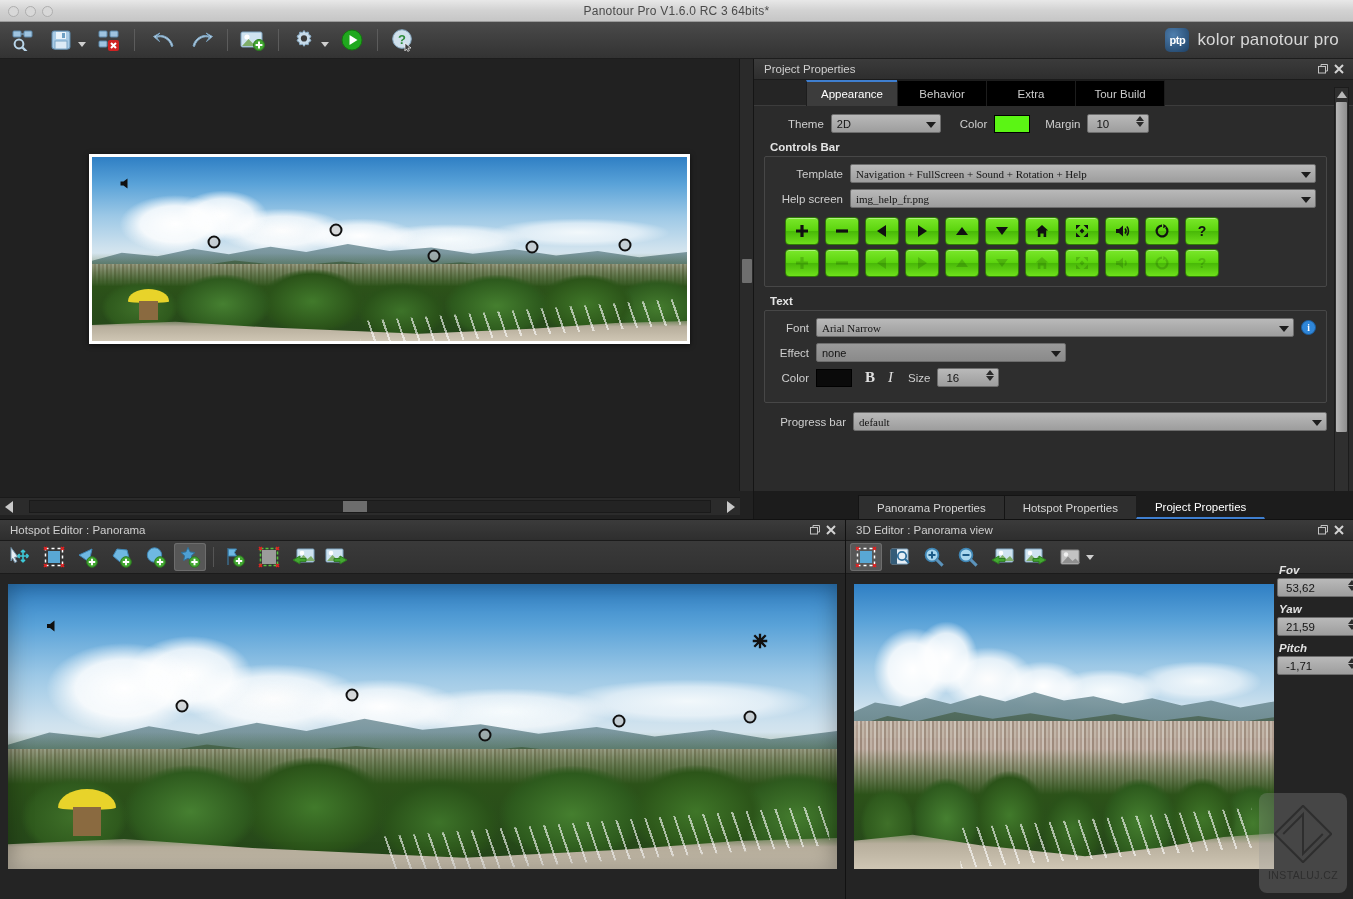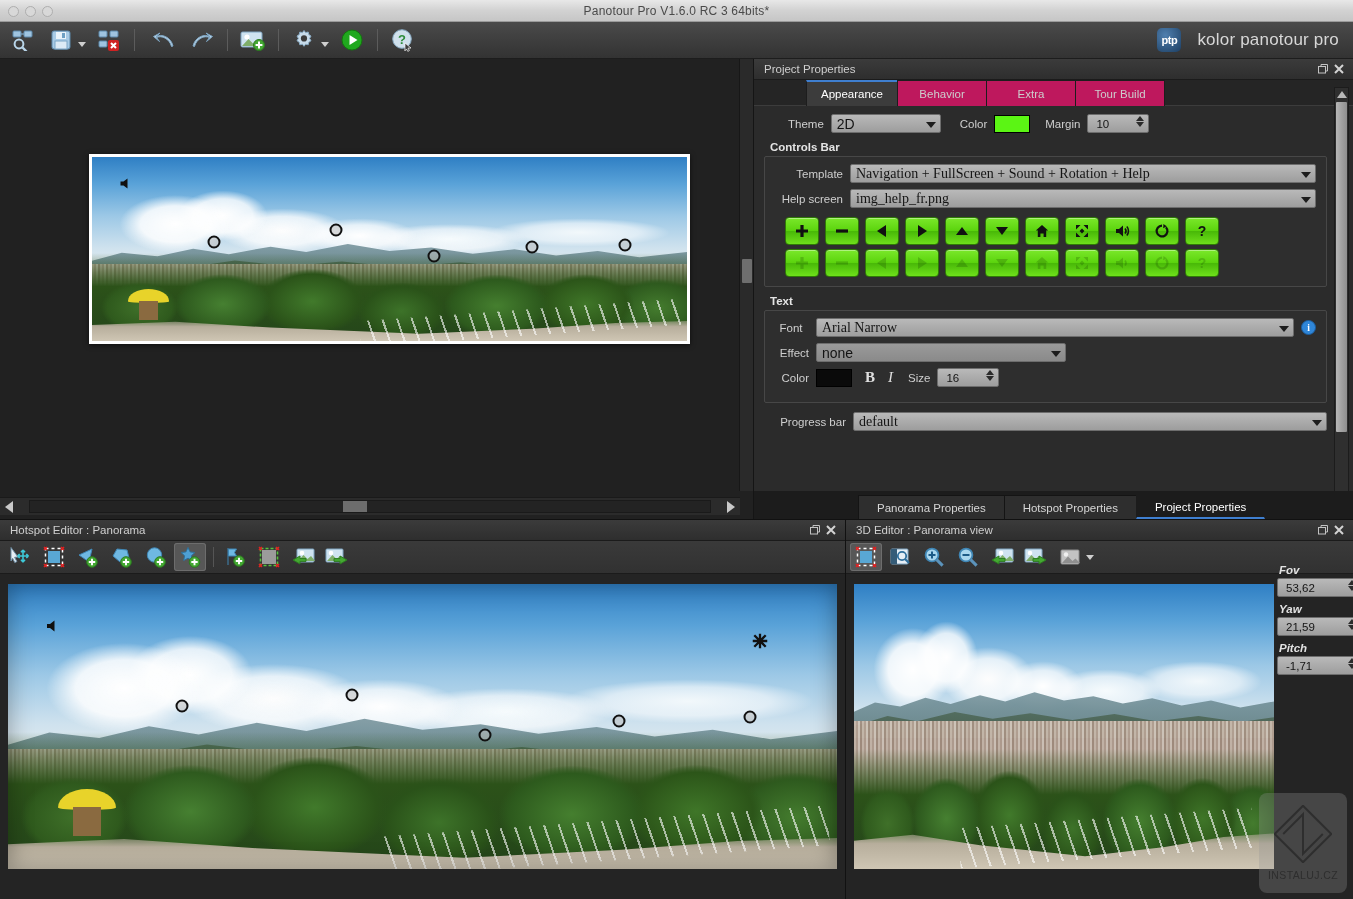--- a/index.html
+++ b/index.html
@@ -49,21 +49,21 @@
     position: absolute; right: 14px; top: 50%; transform: translateY(-50%);
     display: flex; align-items: center; gap: 8px;
   }
   .brand .logo {
     width: 24px; height: 24px; border-radius: 5px;
     background: radial-gradient(circle at 35% 30%, #4f7fae, #1d3f63);
     color: #fff; font-size: 11px; font-weight: bold;
     display: flex; align-items: center; justify-content: center;
     letter-spacing: -0.5px;
   }
-  .brand .bname { color: #d7d7d7; font-size: 17px; letter-spacing: .2px; margin-left: 8px; }
+  .brand .bname { color: #d7d7d7; font-size: 17px; letter-spacing: .2px; }
 
   
   .stage {
     position: absolute; left: 0; top: 59px; width: 753px; height: 460px;
     background: #212121; overflow: hidden;
   }
   .pano-frame {
     position: absolute; left: 89px; top: 95px; width: 601px; height: 190px;
     background: #fff; padding: 3px; box-shadow: 0 1px 5px rgba(0,0,0,.6);
   }
@@ -177,33 +177,33 @@
   .panel-head .ttl { font-size: 11.5px; color: #cfcfcf; flex: 1; }
   .panel-head .hbtn { width: 16px; height: 16px; display:flex;align-items:center;justify-content:center; color:#bdbdbd; }
   .tabs {
     display: flex; height: 26px; padding-left: 52px;
     background: #252525; border-bottom: 1px solid #3c3c3c;
   }
   .tab {
     min-width: 90px; padding: 0 14px; height: 26px;
     display: flex; align-items: center; justify-content: center;
     font-size: 11.5px; color: #cdcdcd;
-    background: #be185d; border: 1px solid #1d1d1d; border-bottom: none;
+    background: #000000; border: 1px solid #1d1d1d; border-bottom: none;
     margin-right: -1px;
   }
   .tab.active { background: #3c3c3c; color:#fff; border-top: 2px solid #3f7fd0; }
   .pp-body { position: relative; height: 407px; padding: 8px 26px 0 10px; overflow: hidden; }
   .row { display: flex; align-items: center; gap: 7px; margin-bottom: 6px; }
   .lbl { font-size: 11.5px; color: #cfcfcf; white-space: nowrap; }
   .lbl.r { text-align: right; }
   select, .fakeselect {
     -webkit-appearance: none; appearance: none;
     background: linear-gradient(to bottom, #b9b9b9, #9d9d9d);
     border: 1px solid #6d6d6d; border-radius: 2px;
-    font-size: 14px; color: #141414; height: 19px;
+    font-size: 11px; color: #141414; height: 19px;
     padding: 0 18px 0 5px; font-family: "Liberation Sans", sans-serif;
     display:flex; align-items:center; position: relative;
   }
   .fakeselect.dark { background: linear-gradient(to bottom,#9a9a9a,#8a8a8a); }
   .fakeselect .arr {
     position:absolute; right:4px; top:50%; margin-top:-2px;
     width:0;height:0;border-left:5px solid transparent;border-right:5px solid transparent;border-top:6px solid #1d1d1d;
   }
   .swatch { width: 36px; height: 18px; border: 1px solid #000; background: #5bf514; }
   .swatch.black { background: #0a0a0a; }
@@ -609,21 +609,21 @@
                   <text x="8" y="13" font-size="14" font-weight="bold" text-anchor="middle" fill="currentColor" font-family="Liberation Sans, sans-serif">?</text>
                 </svg>
               </div>
           </div>
         </div>
       </div>
 
       <div class="group-title">Text</div>
       <div class="group-box">
         <div class="row">
-          <span class="lbl r" style="width:36px;text-align:center;">Font</span>
+          <span class="lbl r" style="width:36px;">Font</span>
           <div class="fakeselect wide">
             <span>Arial Narrow</span>
             <span class="arr"></span>
           </div>
           <svg width="15" height="15" viewBox="0 0 15 15">
             <circle cx="7.5" cy="7.5" r="7" fill="#2f86d8" stroke="#1b5d9e"></circle>
             <text x="7.5" y="11" font-size="9.5" font-weight="bold" text-anchor="middle" fill="#fff" font-family="Liberation Serif, serif">i</text>
           </svg>
         </div>
         <div class="row">

